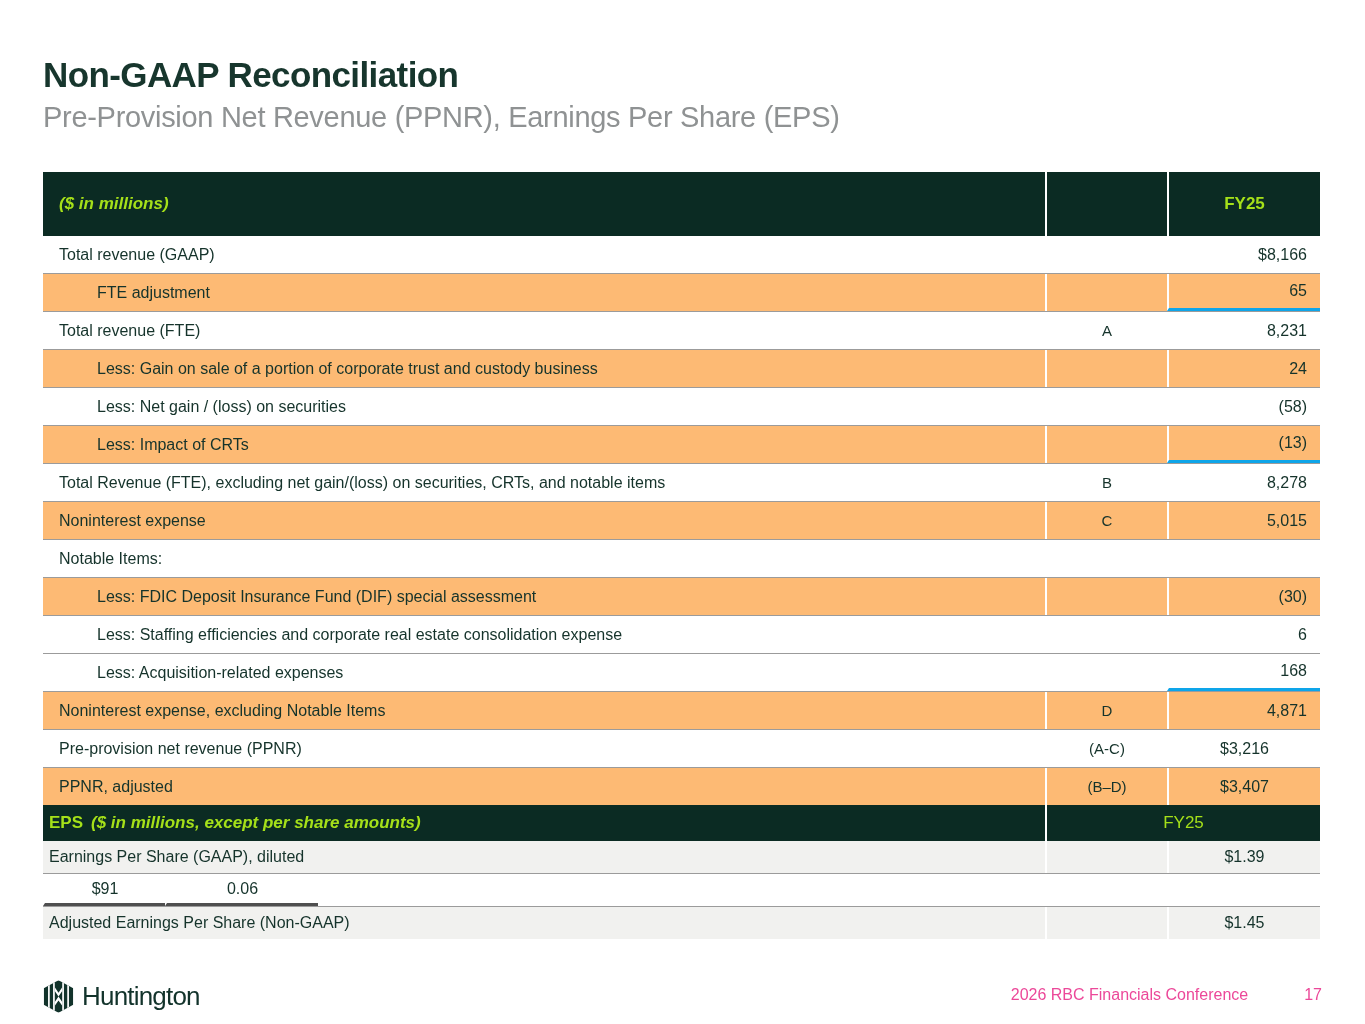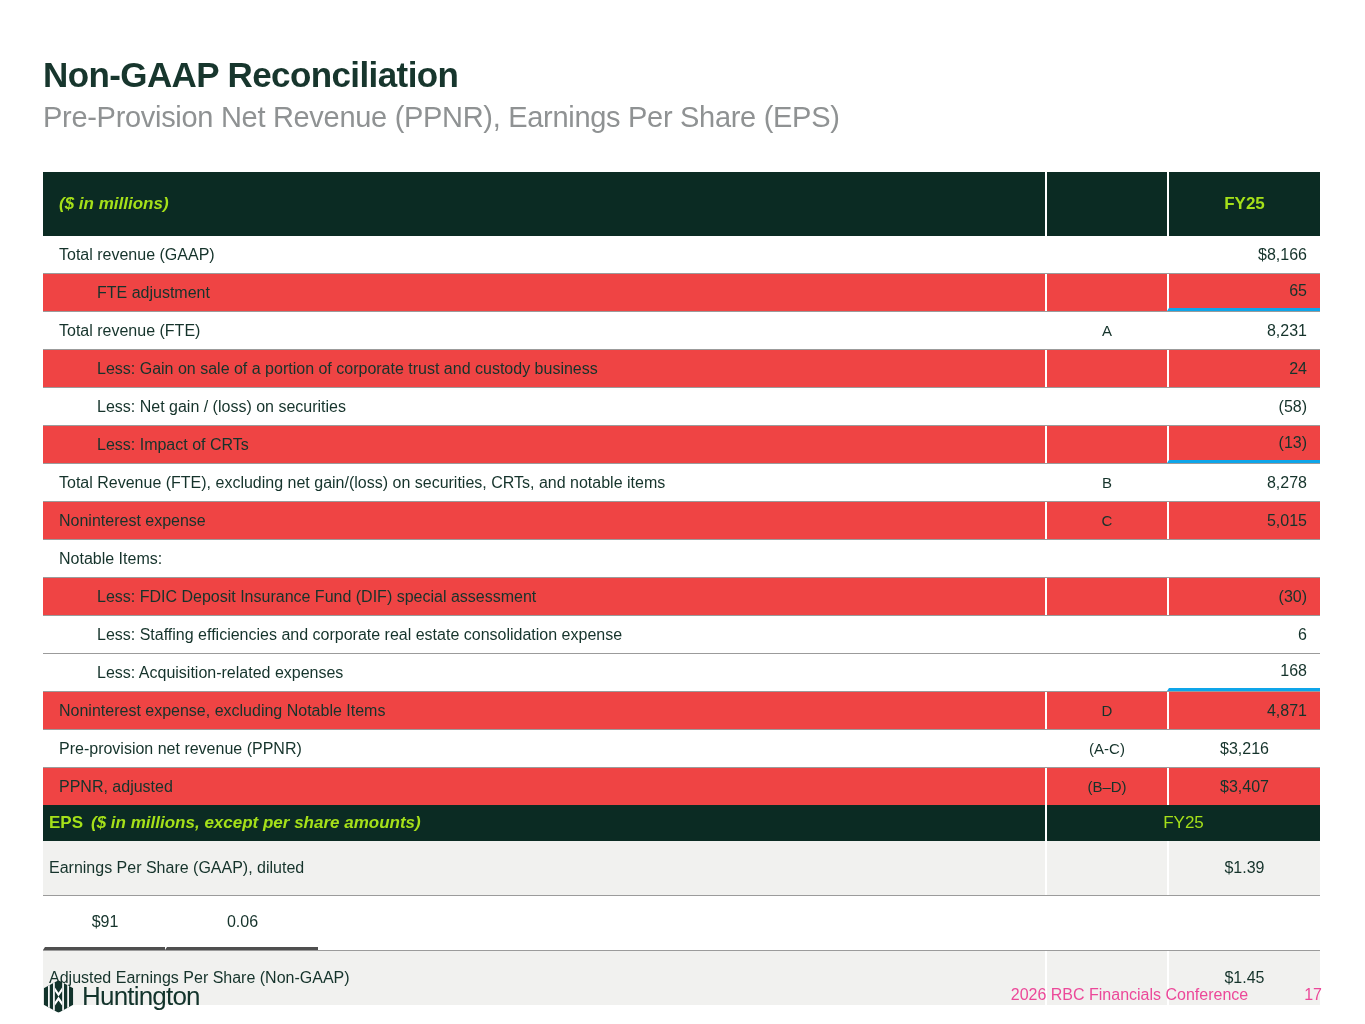--- a/index.html
+++ b/index.html
@@ -38,39 +38,39 @@
   .cell-label { flex:0 0 1002px; padding-left:16px; }
   .cell-ref   { flex:0 0 122px; justify-content:center; border-left:2px solid #ffffff; font-size:15px; }
   .cell-val   { flex:0 0 153px; justify-content:flex-end; padding-right:13px; border-left:2px solid #ffffff; }
 
   .row {
     display:flex; height:37px; align-items:center;
     font-size:16px; color:#15332b; border-top:1px solid #9b9b9b;
     background:#ffffff;
   }
   .rows .row:first-child { border-top:none; }
-  .row.gray { background:#ef4444;align-items:center; }
+  .row.gray { background:#fdba74;align-items:center; }
   .row.indent .cell-label { padding-left:54px; }
   .row.val-center .cell-val { justify-content:center; padding-right:0; }
   .row .cell-val.u-dark { border-bottom:3px solid #0ea5e9; }
 
   
   .thead2 {
     display:flex; height:36px; background:#0b2b23; color:#a5e019; align-items:center;text-align:right;
   }
   .thead2 .cell-label { padding-left:6px; font-size:17px; }
   .eps-title-bold { font-weight:700; font-style:normal; }
   .eps-title-italic { font-style:italic; font-weight:700; margin-left:8px; }
   .thead2 .cell-merged {
     flex:0 0 275px; height:100%; display:flex; align-items:center; justify-content:center;
     border-left:2px solid #ffffff; box-sizing:border-box; font-size:17px; font-weight:400;
   }
 
   .erow {
-    display:flex; height:54px; align-items:center;
+    display:flex; height:32px; align-items:center;
     font-size:16px; color:#15332b; border-top:1px solid #9b9b9b;
     background:#ffffff;
   }
   .erows .erow:first-child { border-top:none; }
   .erow.gray { background:#f1f1ef; }
   .erow .cell-label { padding-left:6px; }
   .erow.indent .cell-label { padding-left:26px; }
   .erow .cell-val { justify-content:center; padding-right:0; }
   .erow .cell-ref { font-size:16px; }
   .erow.u-mid .cell-ref, .erow.u-mid .cell-val { border-bottom:3px solid #4f4f4f; }

